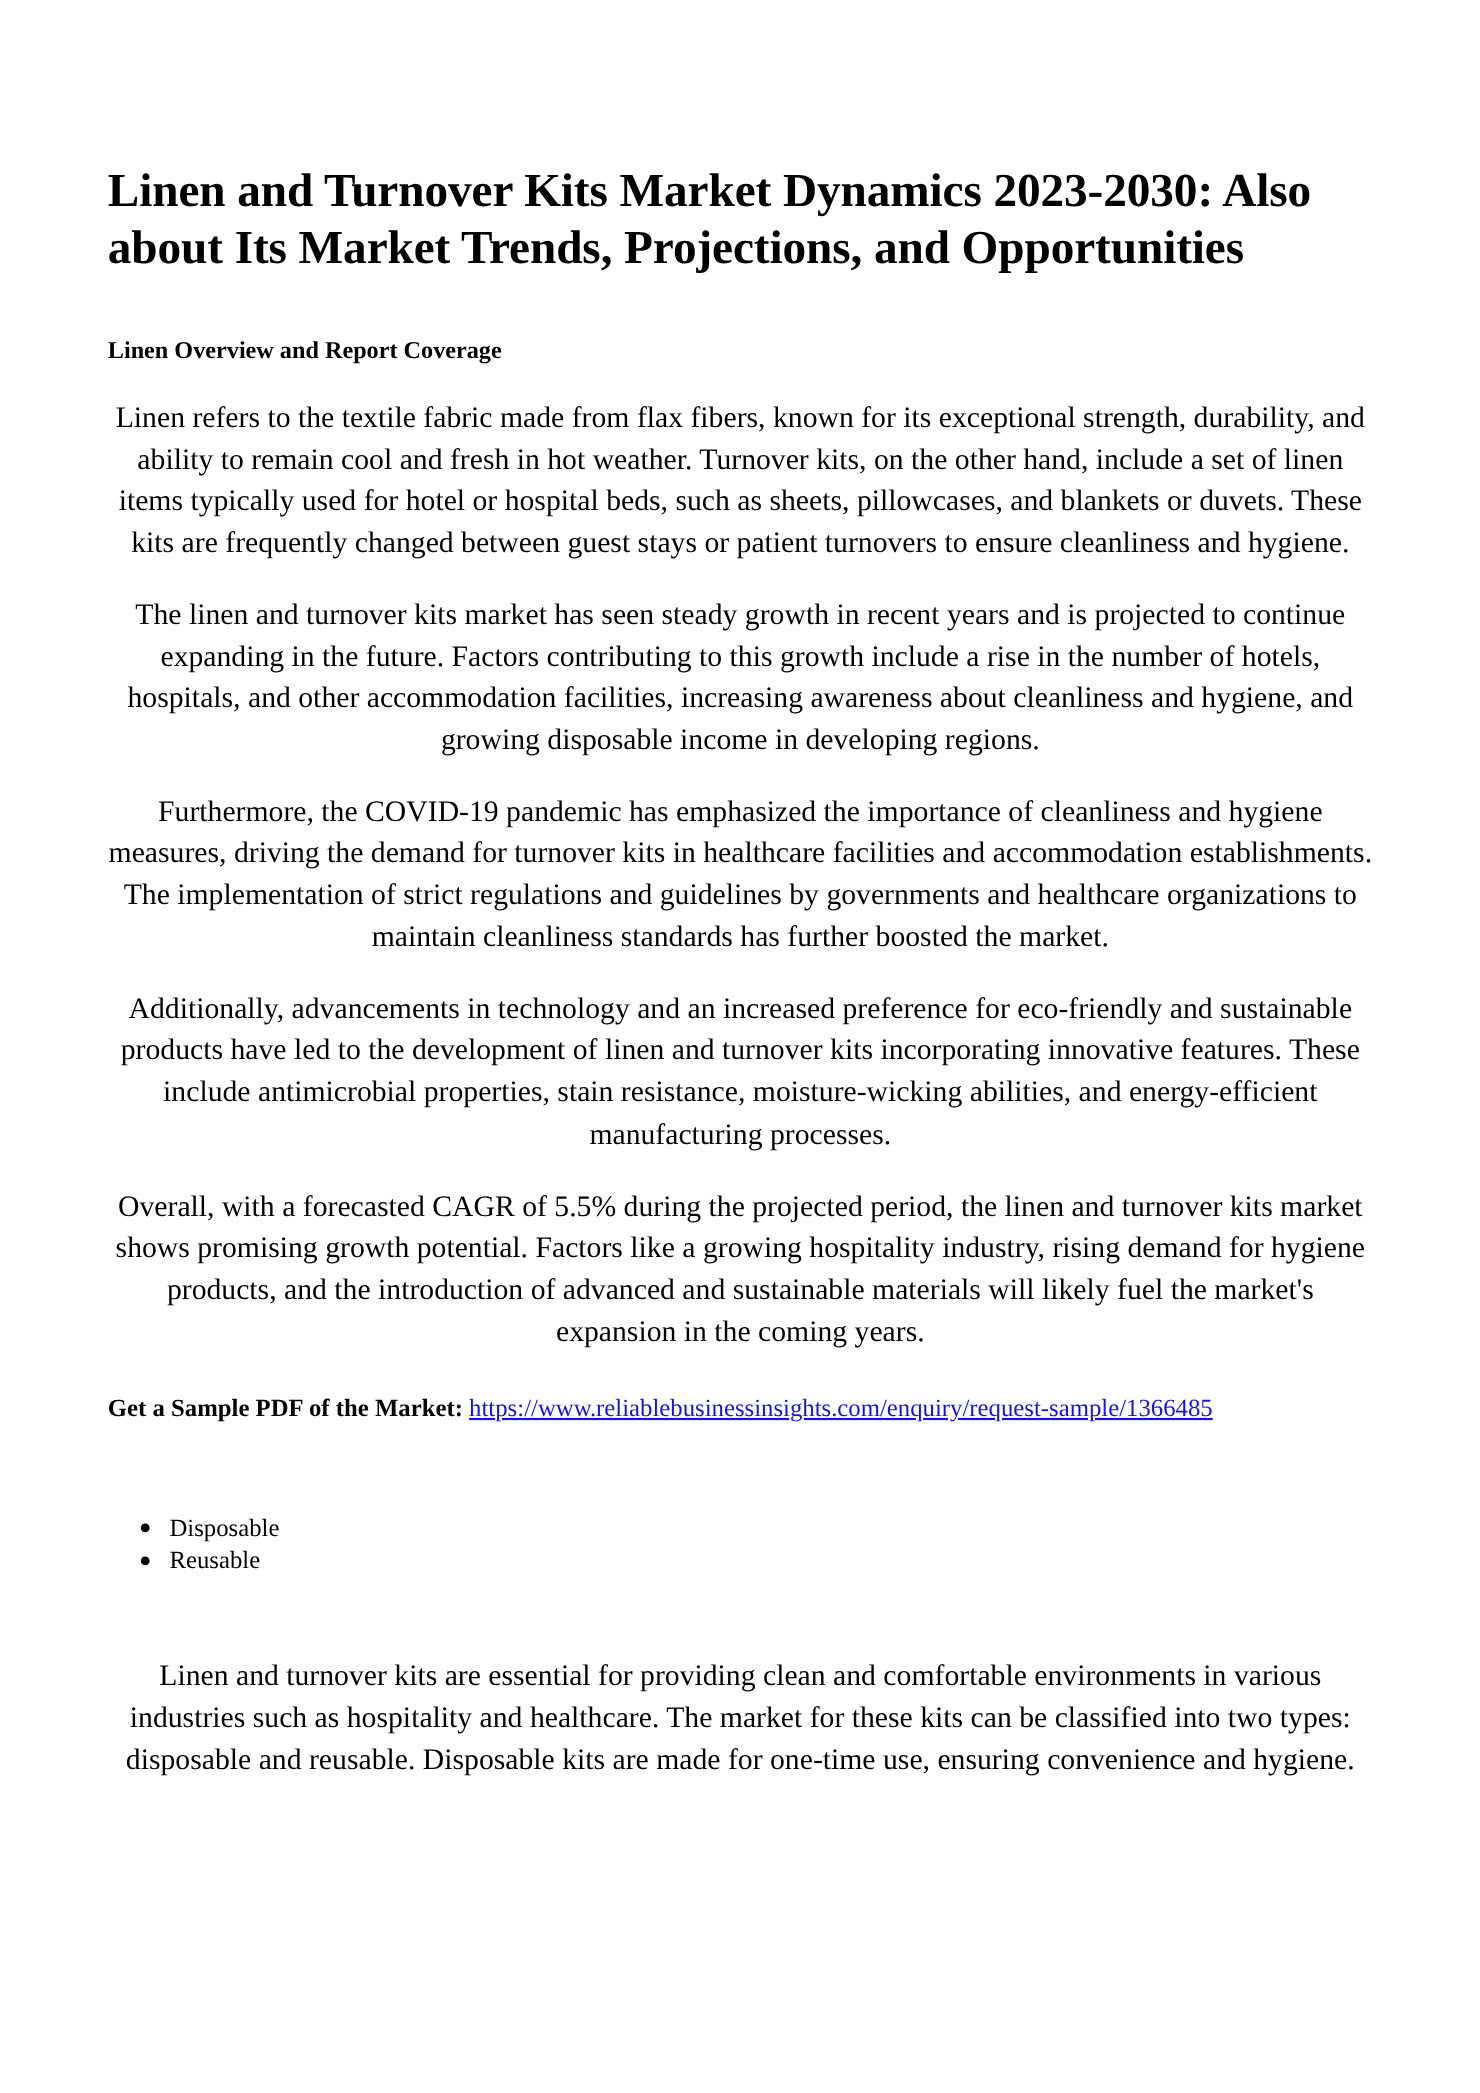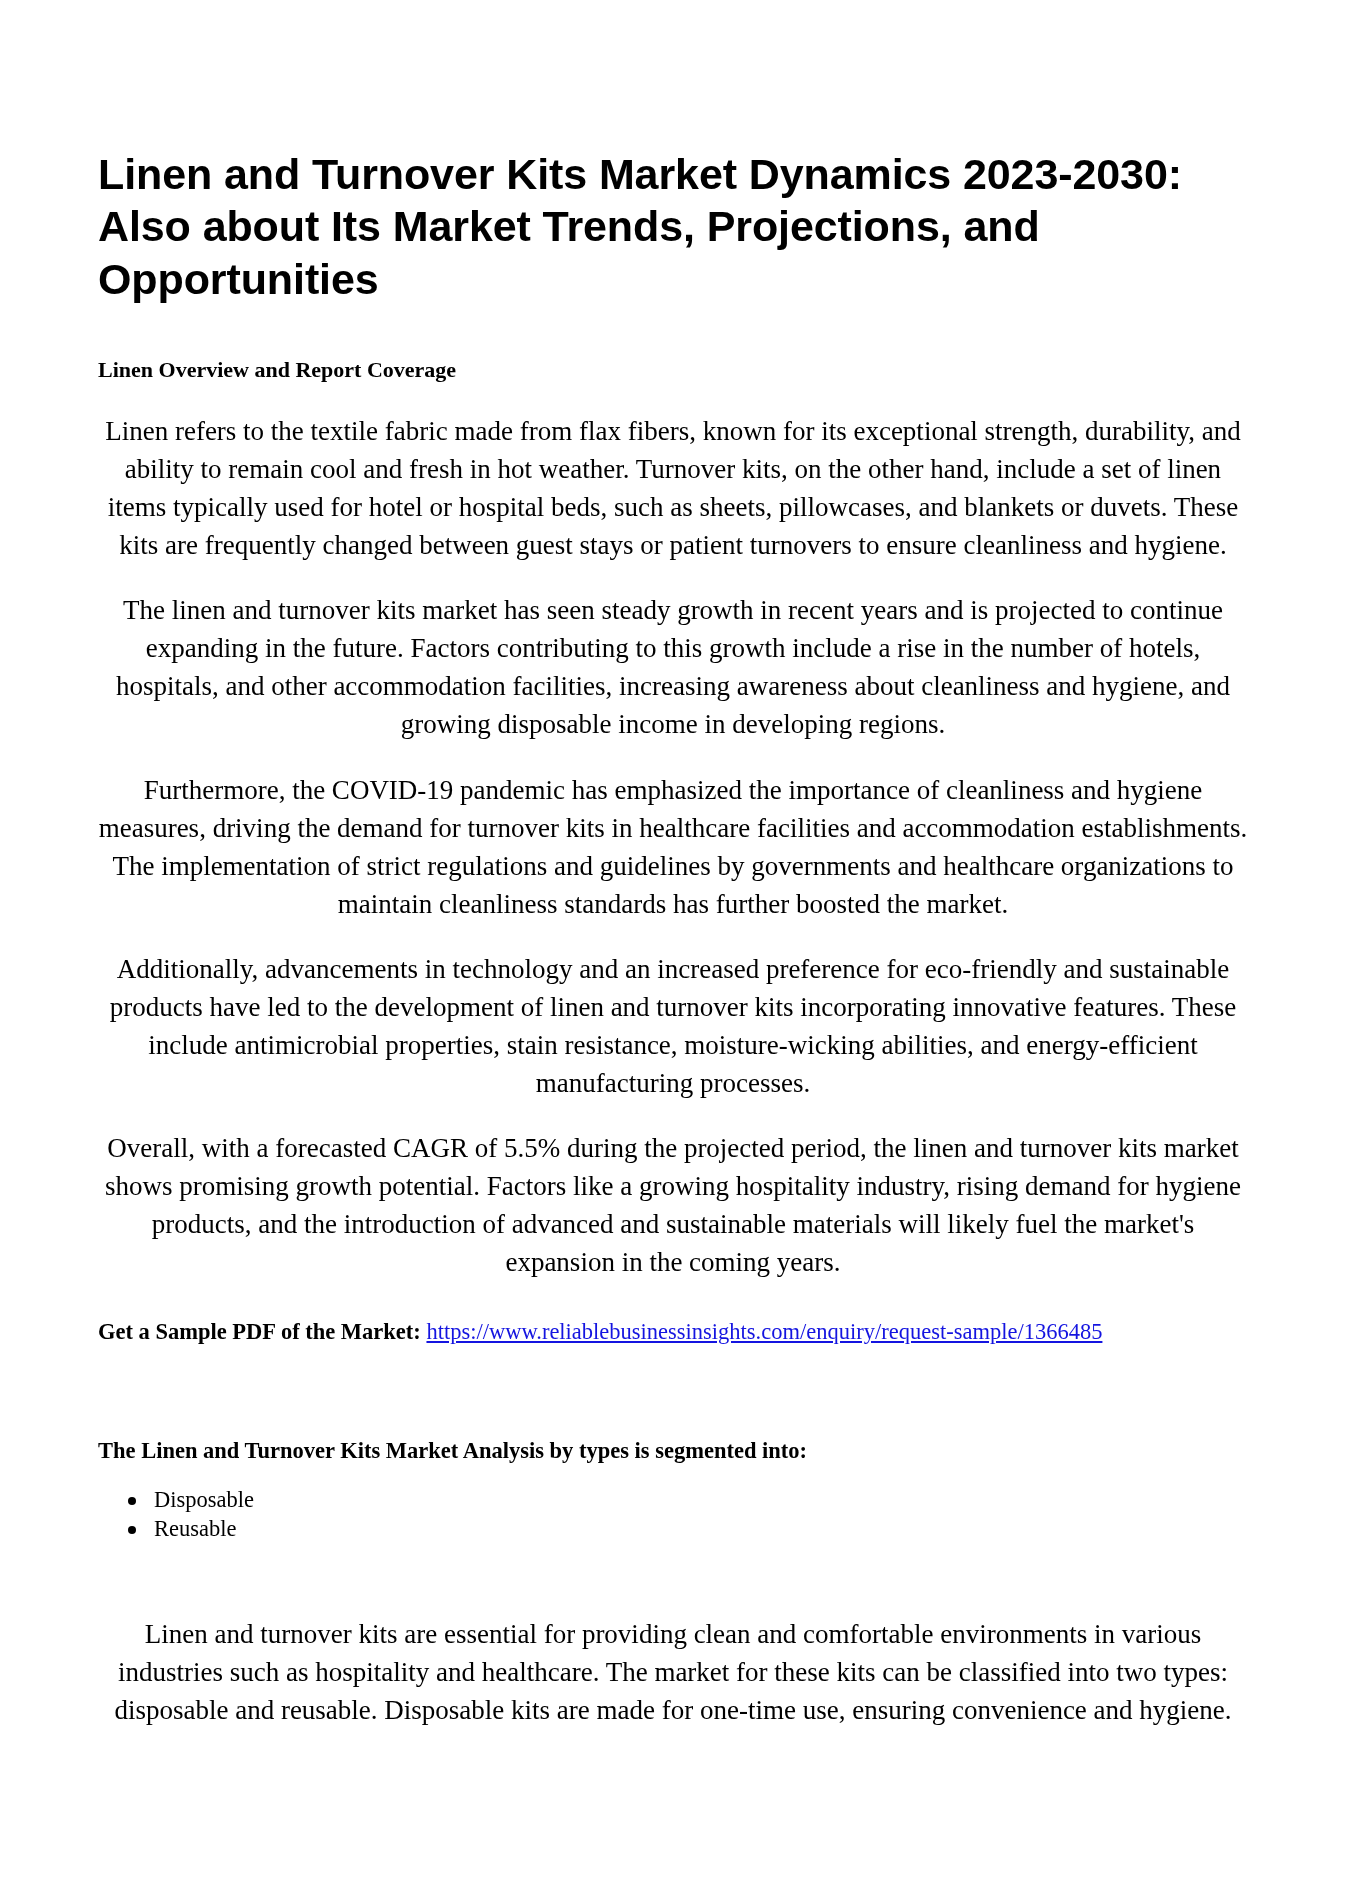--- a/index.html
+++ b/index.html
@@ -22,21 +22,21 @@
     height: 1903px;
     background: #ffffff;
     padding: 148px 98px 0 98px;
   }
   .content {
     width: 1150px;
   }
 
   h1.doc-title {
     margin: 0 0 0 0;
-    font-family: Liberation Sans, sans-serif;
+    font-family: Liberation Serif, serif;
     font-weight: bold;
     font-size: 43px;
     line-height: 1.22;
     letter-spacing: -0.1px;
     color: #000000;
   }
 
   h2.section-heading {
     margin: 50px 0 0 0;
     font-family: "Liberation Serif", "DejaVu Serif", serif;
@@ -121,21 +121,20 @@
 
     <p class="body-text">Additionally, advancements in technology and an increased preference for eco-friendly and sustainable products have led to the development of linen and turnover kits incorporating innovative features. These include antimicrobial properties, stain resistance, moisture-wicking abilities, and energy-efficient manufacturing processes.</p>
 
     <p class="body-text">Overall, with a forecasted CAGR of 5.5% during the projected period, the linen and turnover kits market shows promising growth potential. Factors like a growing hospitality industry, rising demand for hygiene products, and the introduction of advanced and sustainable materials will likely fuel the market's expansion in the coming years.</p>
 
     <p class="cta-line"><span class="cta-label">Get a Sample PDF of the Market:</span> <a class="report-link" href="#">https://www.reliablebusinessinsights.com/enquiry/request-sample/1366485</a></p>
 
     <div class="spacer-lg"></div>
 
 
-    <p class="lead-in">The Linen and Turnover Kits Market Analysis by types is segmented into:</p>
 
     <ul class="seg-list">
       <li><span class="bullet-dot"></span><span>Disposable</span></li>
       <li><span class="bullet-dot"></span><span>Reusable</span></li>
     </ul>
 
     <div class="spacer-md"></div>
 
     <p class="body-text">Linen and turnover kits are essential for providing clean and comfortable environments in various industries such as hospitality and healthcare. The market for these kits can be classified into two types: disposable and reusable. Disposable kits are made for one-time use, ensuring convenience and hygiene.</p>
 

